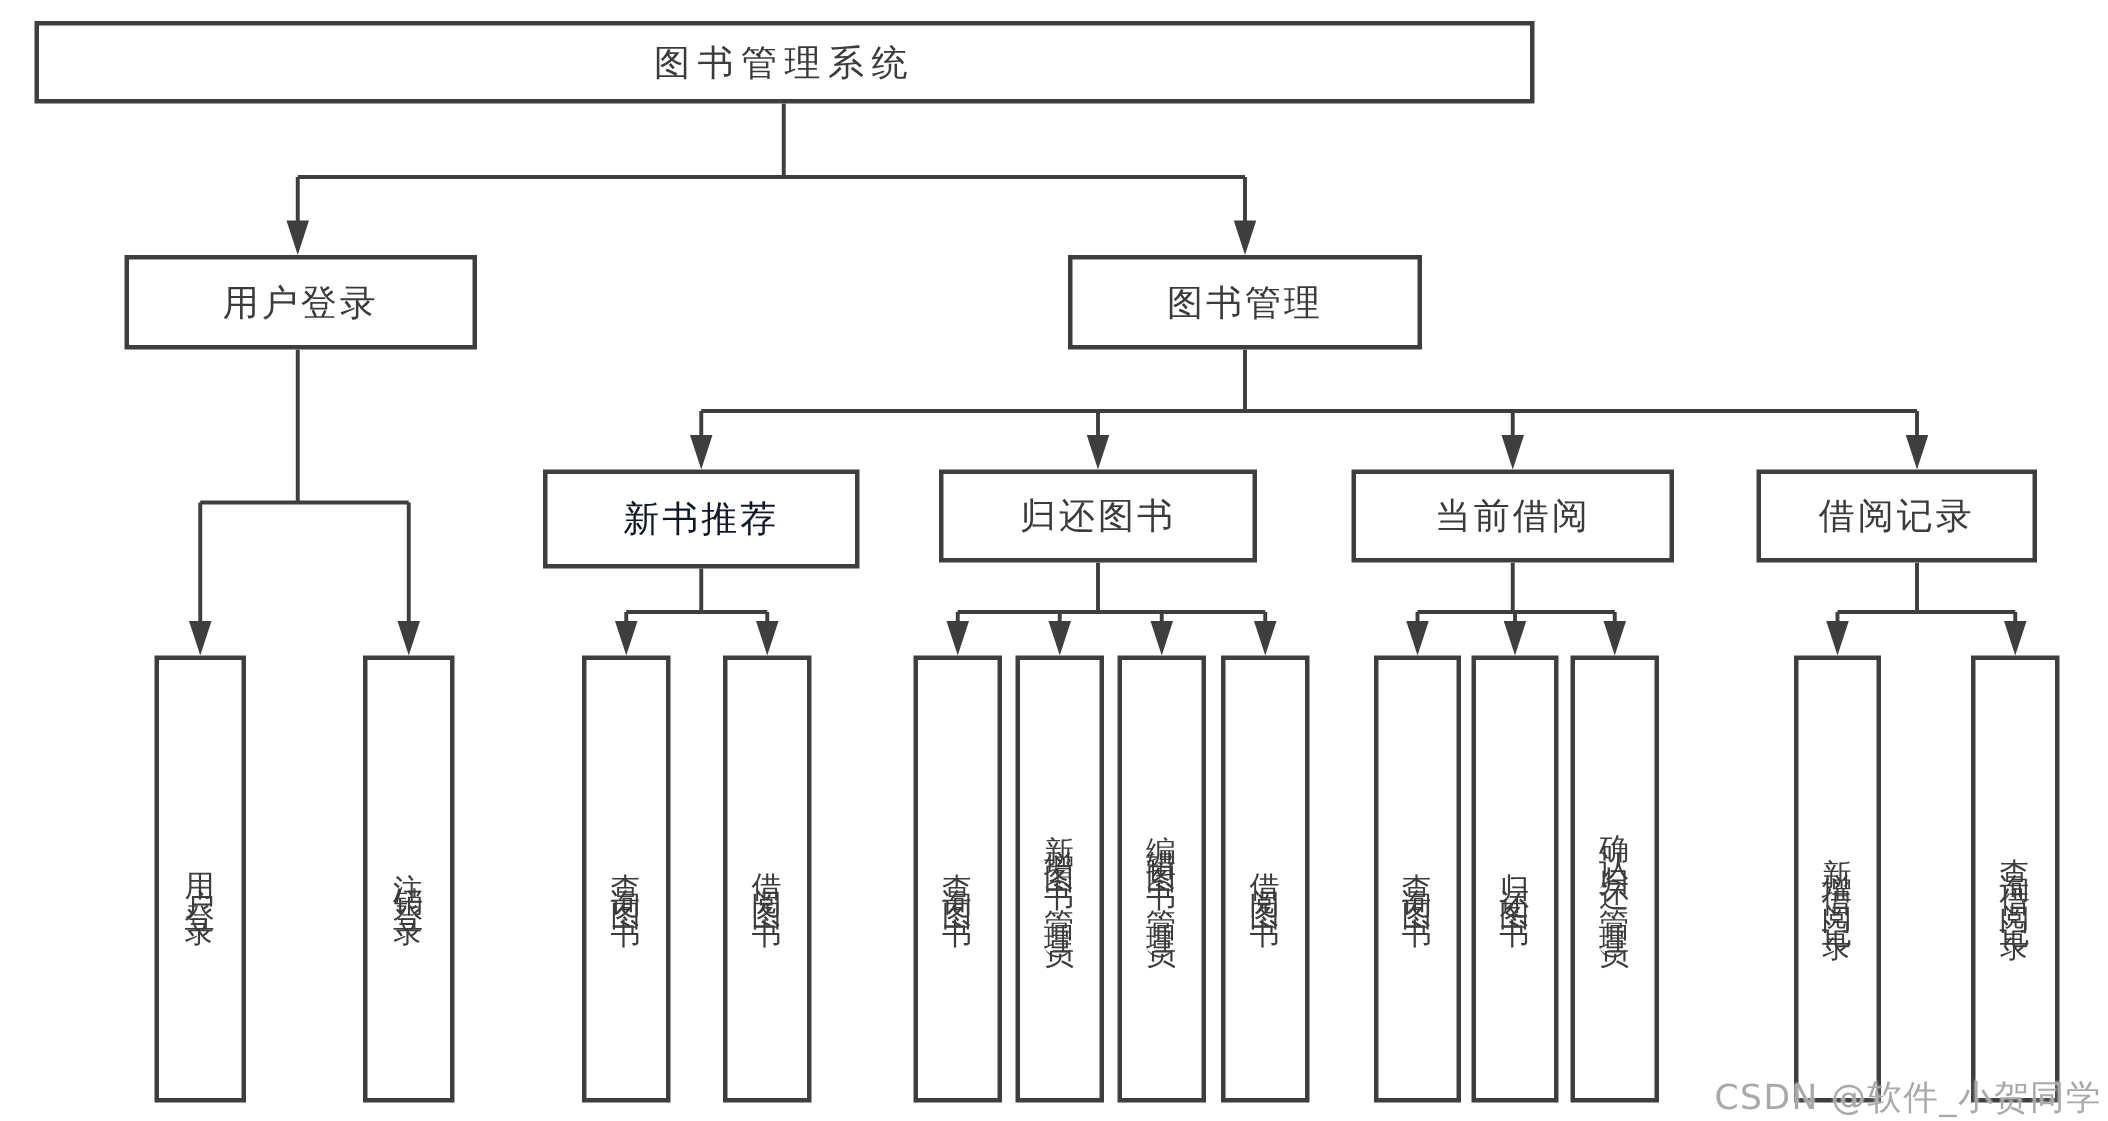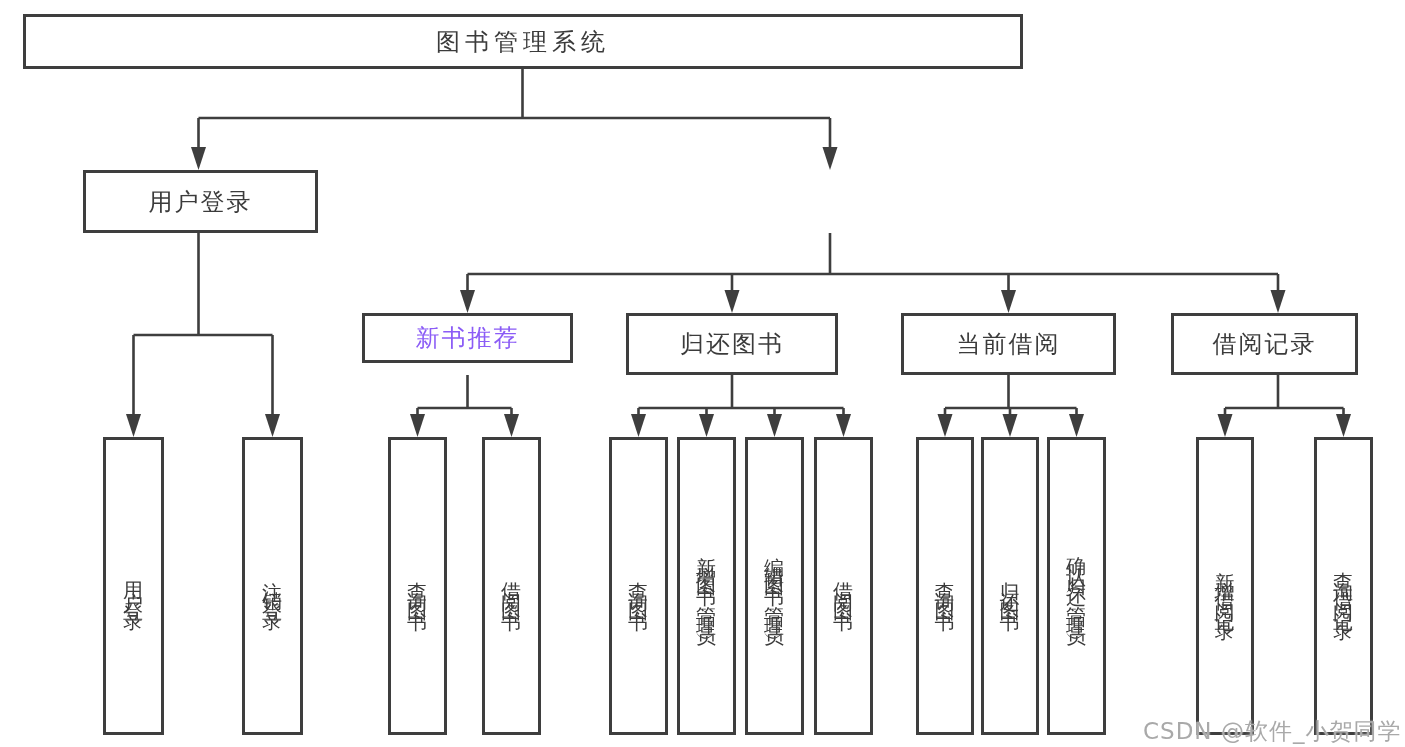--- a/index.html
+++ b/index.html
@@ -87,21 +87,24 @@
       <polygon points="1217.5,414 1232.5,414 1225,437" fill="#3e3e3e"></polygon>
       <polygon points="1336,414 1351,414 1343.5,437" fill="#3e3e3e"></polygon>
     </svg>
 
   <div class="node h title" style="left: 23px; top: 14px; width: 1000px; height: 55px; border-color: rgb(62, 62, 62); color: rgb(59, 59, 59);">
       <span>图书管理系统</span>
     </div>
     <div class="node h" style="left: 83px; top: 170px; width: 235px; height: 63px; border-color: rgb(62, 62, 62); color: rgb(59, 59, 59);">
       <span>用户登录</span>
     </div>
-    <div class="node h" style="left: 362px; top: 313px; width: 211px; height: 50px; border-color: rgb(62, 62, 62); color: #8b5cf6; font-family: Liberation Serif, serif;">
+    <div class="node h" style="left: 712px; top: 170px; width: 236px; height: 63px; border-color: rgb(62, 62, 62); color: rgb(59, 59, 59);">
+      <span>图书管理</span>
+    </div>
+    <div class="node h" style="left: 362px; top: 313px; width: 211px; height: 66px; border-color: rgb(62, 62, 62); color: #0f172a; font-family: Liberation Serif, serif;">
       <span>新书推荐</span>
     </div>
     <div class="node h" style="left: 626px; top: 313px; width: 212px; height: 62px; border-color: rgb(62, 62, 62); color: rgb(59, 59, 59);">
       <span>归还图书</span>
     </div>
     <div class="node h" style="left: 901px; top: 313px; width: 215px; height: 62px; border-color: rgb(62, 62, 62); color: rgb(59, 59, 59); align-items: center;">
       <span>当前借阅</span>
     </div>
     <div class="node h" style="left: 1171px; top: 313px; width: 187px; height: 62px; border-color: rgb(62, 62, 62); color: rgb(59, 59, 59);">
       <span>借阅记录</span>

